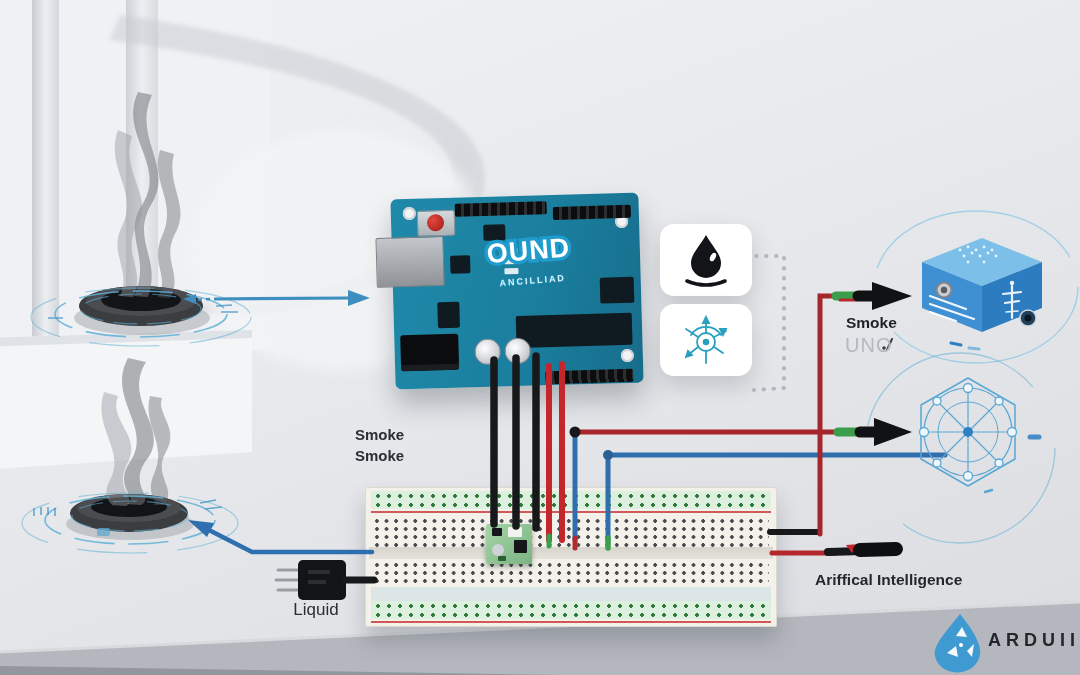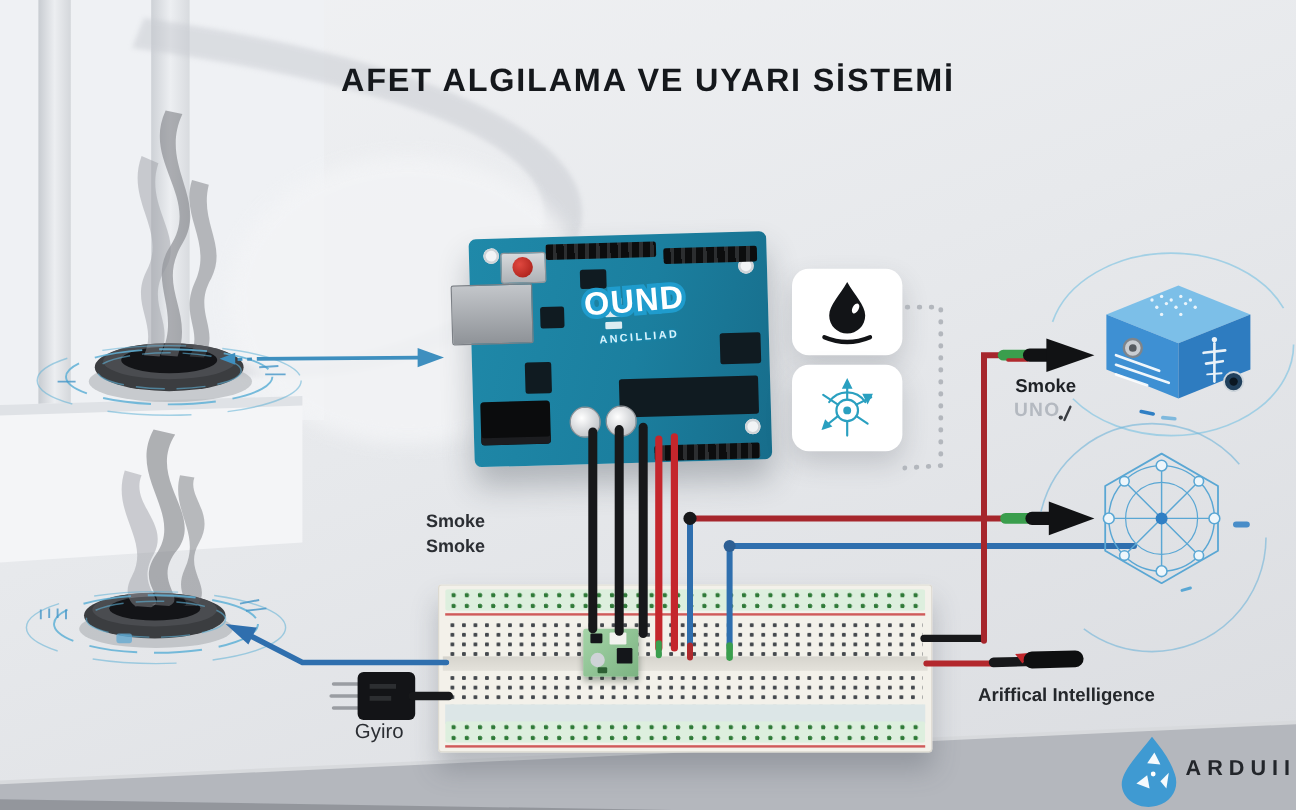--- a/index.html
+++ b/index.html
@@ -50,21 +50,21 @@
   #pcb{left:121px;top:37px;width:46px;height:40px;border-radius:2px;
        background:linear-gradient(135deg,#a5d4a8,#7cb382);box-shadow:0 3px 5px rgba(40,60,45,.4);}
   .pcb-part{position:absolute;background:#14161a;border-radius:1px;}
   
   .card{position:absolute;width:92px;height:72px;background:#ffffff;border-radius:14px;
         box-shadow:0 10px 22px rgba(60,65,75,.20);display:flex;align-items:center;justify-content:center;}
   
   .lbl{color:#2b2e33;}
   #lbl-smokeliquid{left:355px;top:424px;font-size:15px;font-weight:600;line-height:21px;}
   #lbl-cube-smoke{left:846px;top:314px;font-size:15.5px;font-weight:700;color:#1f2226;}
-  #lbl-cube-uno{left:845px;top:334px;font-size:16px;font-weight:700;color:#b4b9c0;letter-spacing:1px;}
+  #lbl-cube-uno{left:845px;top:334px;font-size:20px;font-weight:400;color:#b4b9c0;letter-spacing:1px;}
   #lbl-gyro{left:278px;top:600px;width:76px;text-align:center;font-size:17px;font-weight:500;color:#2b2e33;}
   #lbl-ai{left:815px;top:571px;font-size:15.5px;font-weight:600;color:#24272b;}
   #brand-text{left:988px;top:630px;font-size:18px;font-weight:600;letter-spacing:5px;color:#23262b;white-space:nowrap;}
 </style>
 </head>
 <body>
 
 <div id="stage">
 
   <svg width="1080" height="675" viewBox="0 0 1080 675">
@@ -313,24 +313,23 @@
 
     <g>
       <path d="M960,614 C945,633 933,645 935,656 C937,668 951,675 964,671.5 C977,668 983,656 979,645 C975,633 968,624 960,614 Z" fill="#3f9ad2"></path>
       <polygon points="956,636 962,627 967,637" fill="#ffffff" opacity="0.95"></polygon>
       <polygon points="947,653 956,646 958,657" fill="#ffffff" opacity="0.95"></polygon>
       <polygon points="967,651 974,644 972,657" fill="#ffffff" opacity="0.95"></polygon>
       <circle cx="961" cy="645" r="2" fill="#ffffff"></circle>
     </g>
   </svg>
 
-  <div class="abs" id="title">AFET ALGILAMA VE UYARI SİSTEMİ</div>
   <div class="abs lbl" id="lbl-smokeliquid">
     <div>Smoke</div>
     <div>Smoke</div>
   </div>
   <div class="abs" id="lbl-cube-smoke">Smoke</div>
   <div class="abs" id="lbl-cube-uno">UNO</div>
-  <div class="abs" id="lbl-gyro">Gyiro</div>
+  <div class="abs" id="lbl-gyro">Liquid</div>
   <div class="abs" id="lbl-ai">Ariffical Intelligence</div>
   <div class="abs" id="brand-text">ARDUIIN</div>
 
 </div>
 
 </body></html>

